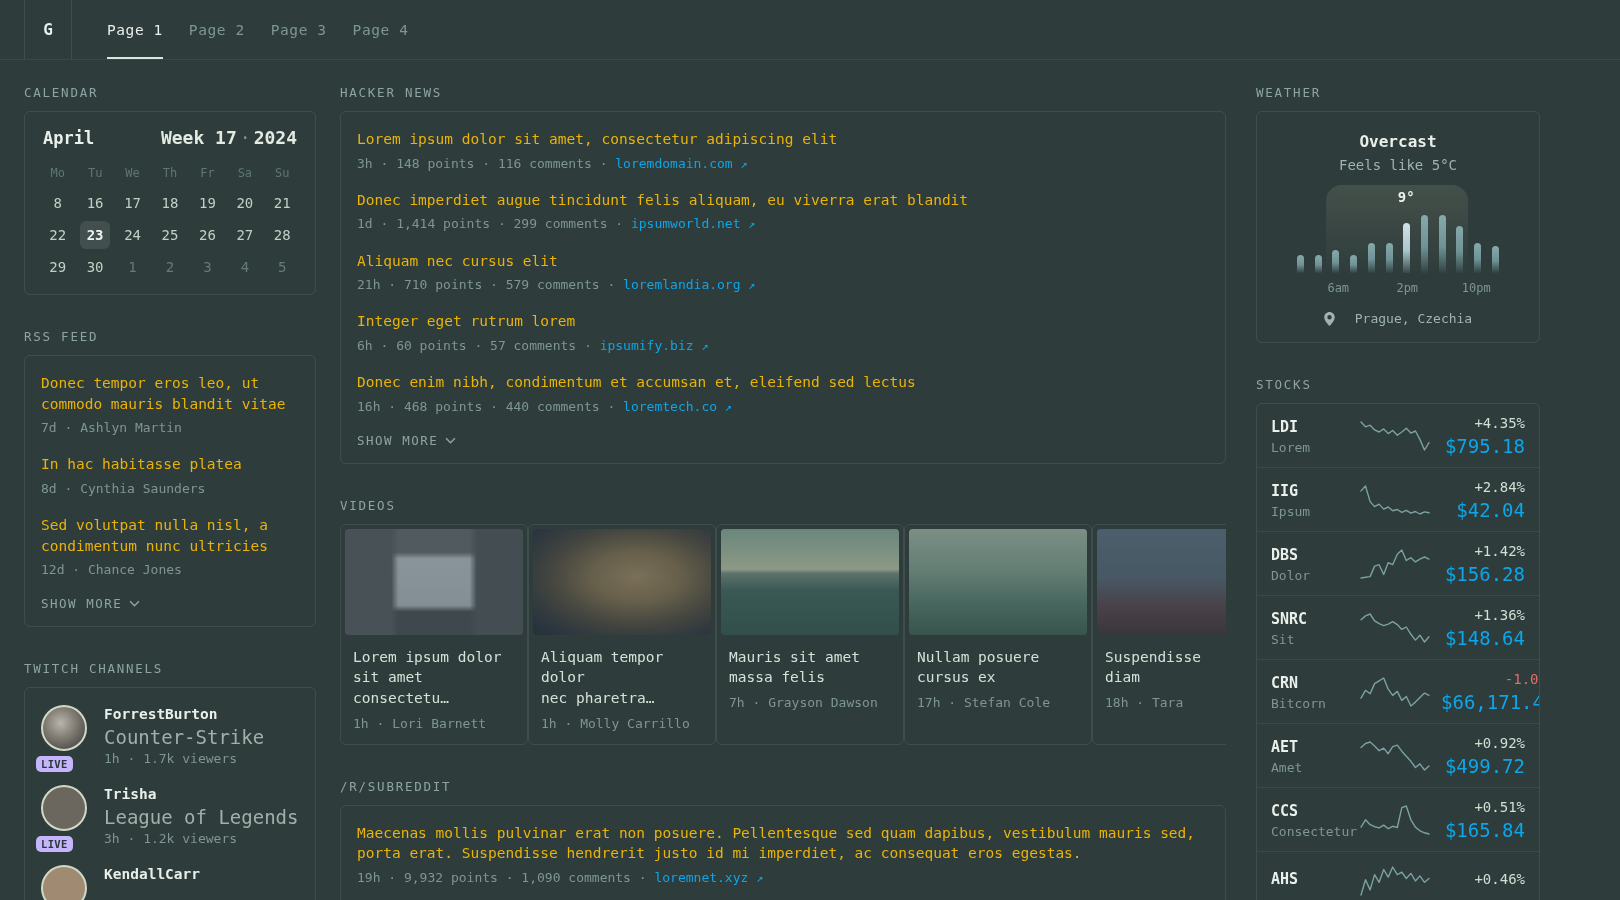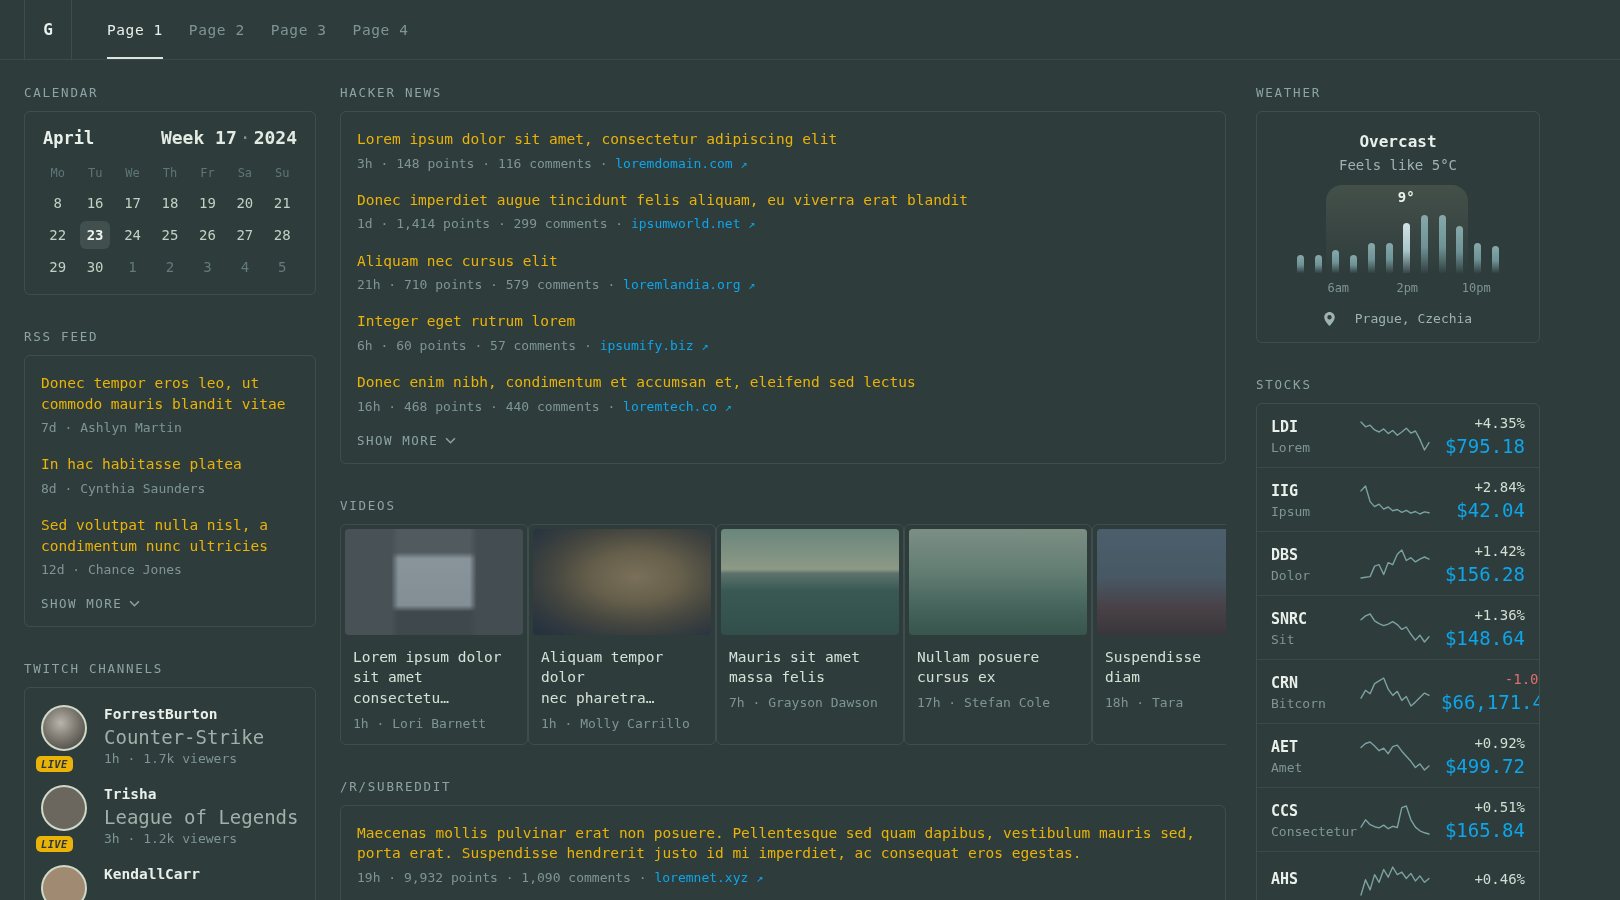--- a/index.html
+++ b/index.html
@@ -84,22 +84,22 @@
   .avatar-wrap { position:relative; width:48px; flex:none; }
   .avatar {
     width:46px; height:46px; border-radius:50%;
     border:2px solid #cfd9c6;
   }
   .twitch-list .twitch-row:nth-child(1) .avatar { background:radial-gradient(circle at 42% 38%, #b9b4ac 0%, #847f76 40%, #565450 75%, #403e3a 100%); }
   .twitch-list .twitch-row:nth-child(2) .avatar { background:radial-gradient(circle at 50% 32%, #ddd8cf 0%, #9b968b 45%, #5d5a52 80%, #494differ 100%); background-color:#6b675f; }
   .twitch-list .twitch-row:nth-child(3) .avatar { background:radial-gradient(circle at 50% 40%, #ecddc8 0%, #bda68c 45%, #79675? 80%, #5d4f42 100%); background-color:#a08a72; }
   .live-badge {
     position:absolute; left:-5px; bottom:-6px;
-    background:#eab308; color:#2a3737; font-size:10.5px; font-weight:bold;
-    padding:2px 5px; border-radius:5px; letter-spacing:0.03em;font-style:italic;
+    background:#c4b5fd; color:#2a3737; font-size:10.5px; font-weight:bold;
+    padding:2px 5px; border-radius:5px; letter-spacing:0.03em;
   }
   .twitch-name { color:#e9efe9; font-weight:bold; margin-top:1px; }
   .twitch-game { color:#9fb1a9; font-size:19px; margin-top:4px; }
   .twitch-meta { color:#7f9595; font-size:13px; margin-top:3px; }
   
   .videos-row { display:flex; gap:0; overflow:hidden; width:886px; }
   .video-card { flex:0 0 188px; border:1px solid rgba(255,255,255,0.09); border-radius:6px; cursor:pointer; }
   .video-thumb { position:relative; margin:4px; height:106px; border-radius:4px; overflow:hidden; }
   .video-thumb::after { content:""; position:absolute; inset:0; background:rgba(28,40,40,0.32); }
   .videos-row .video-card:nth-child(1) .video-thumb {

